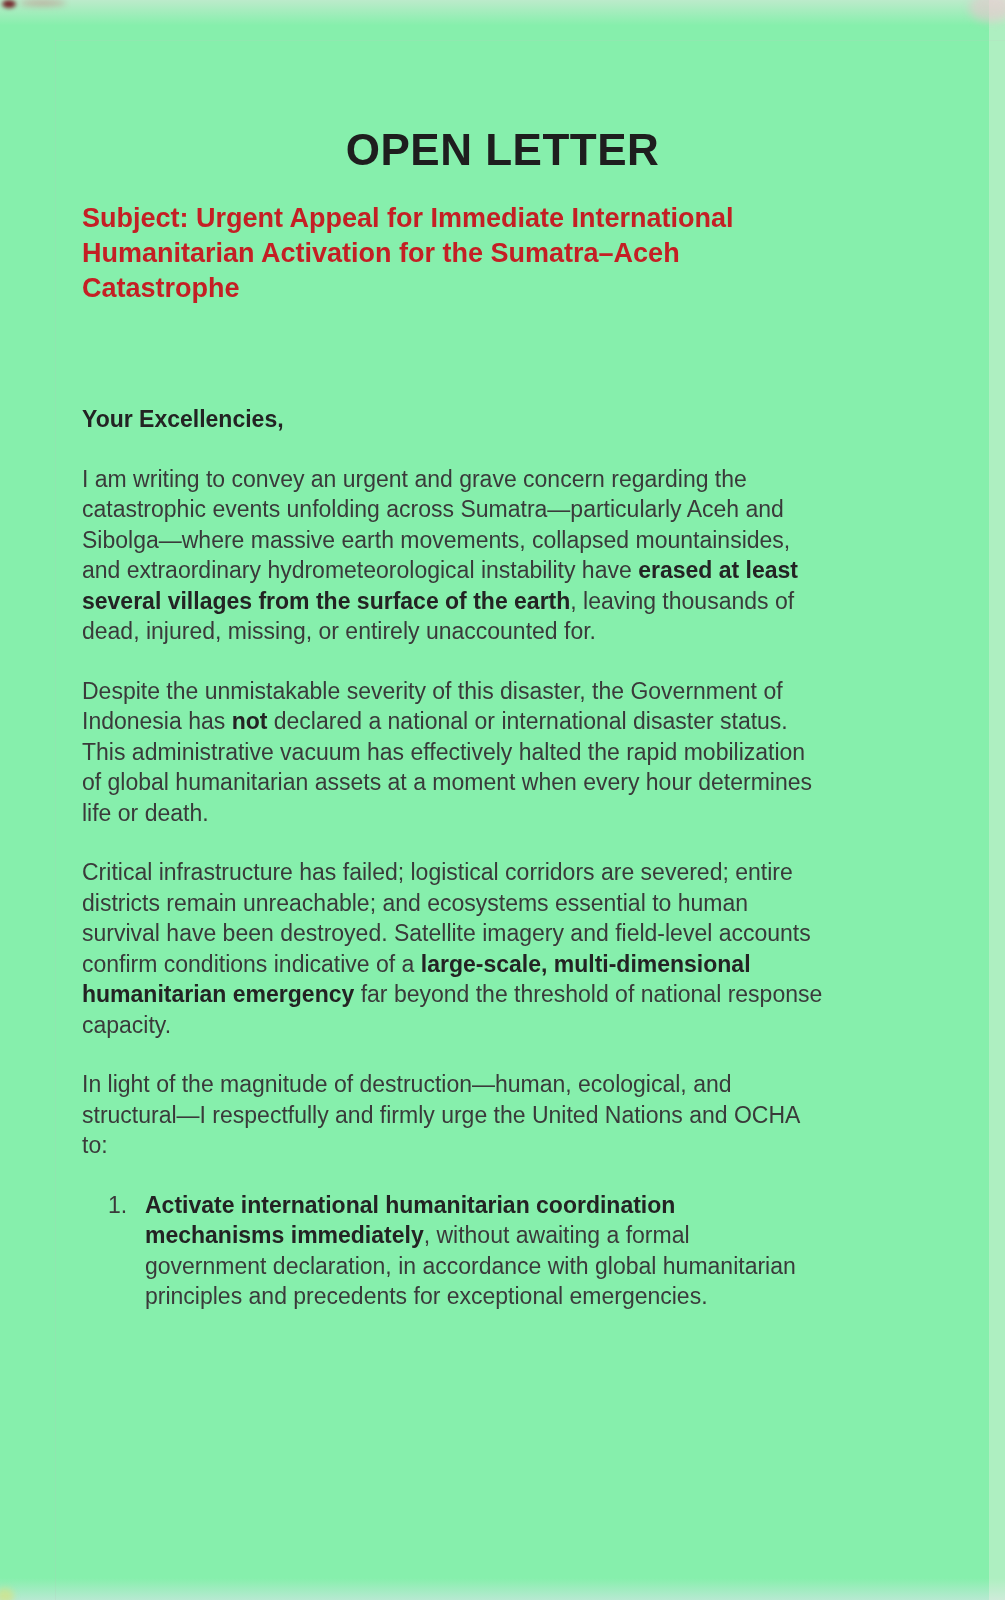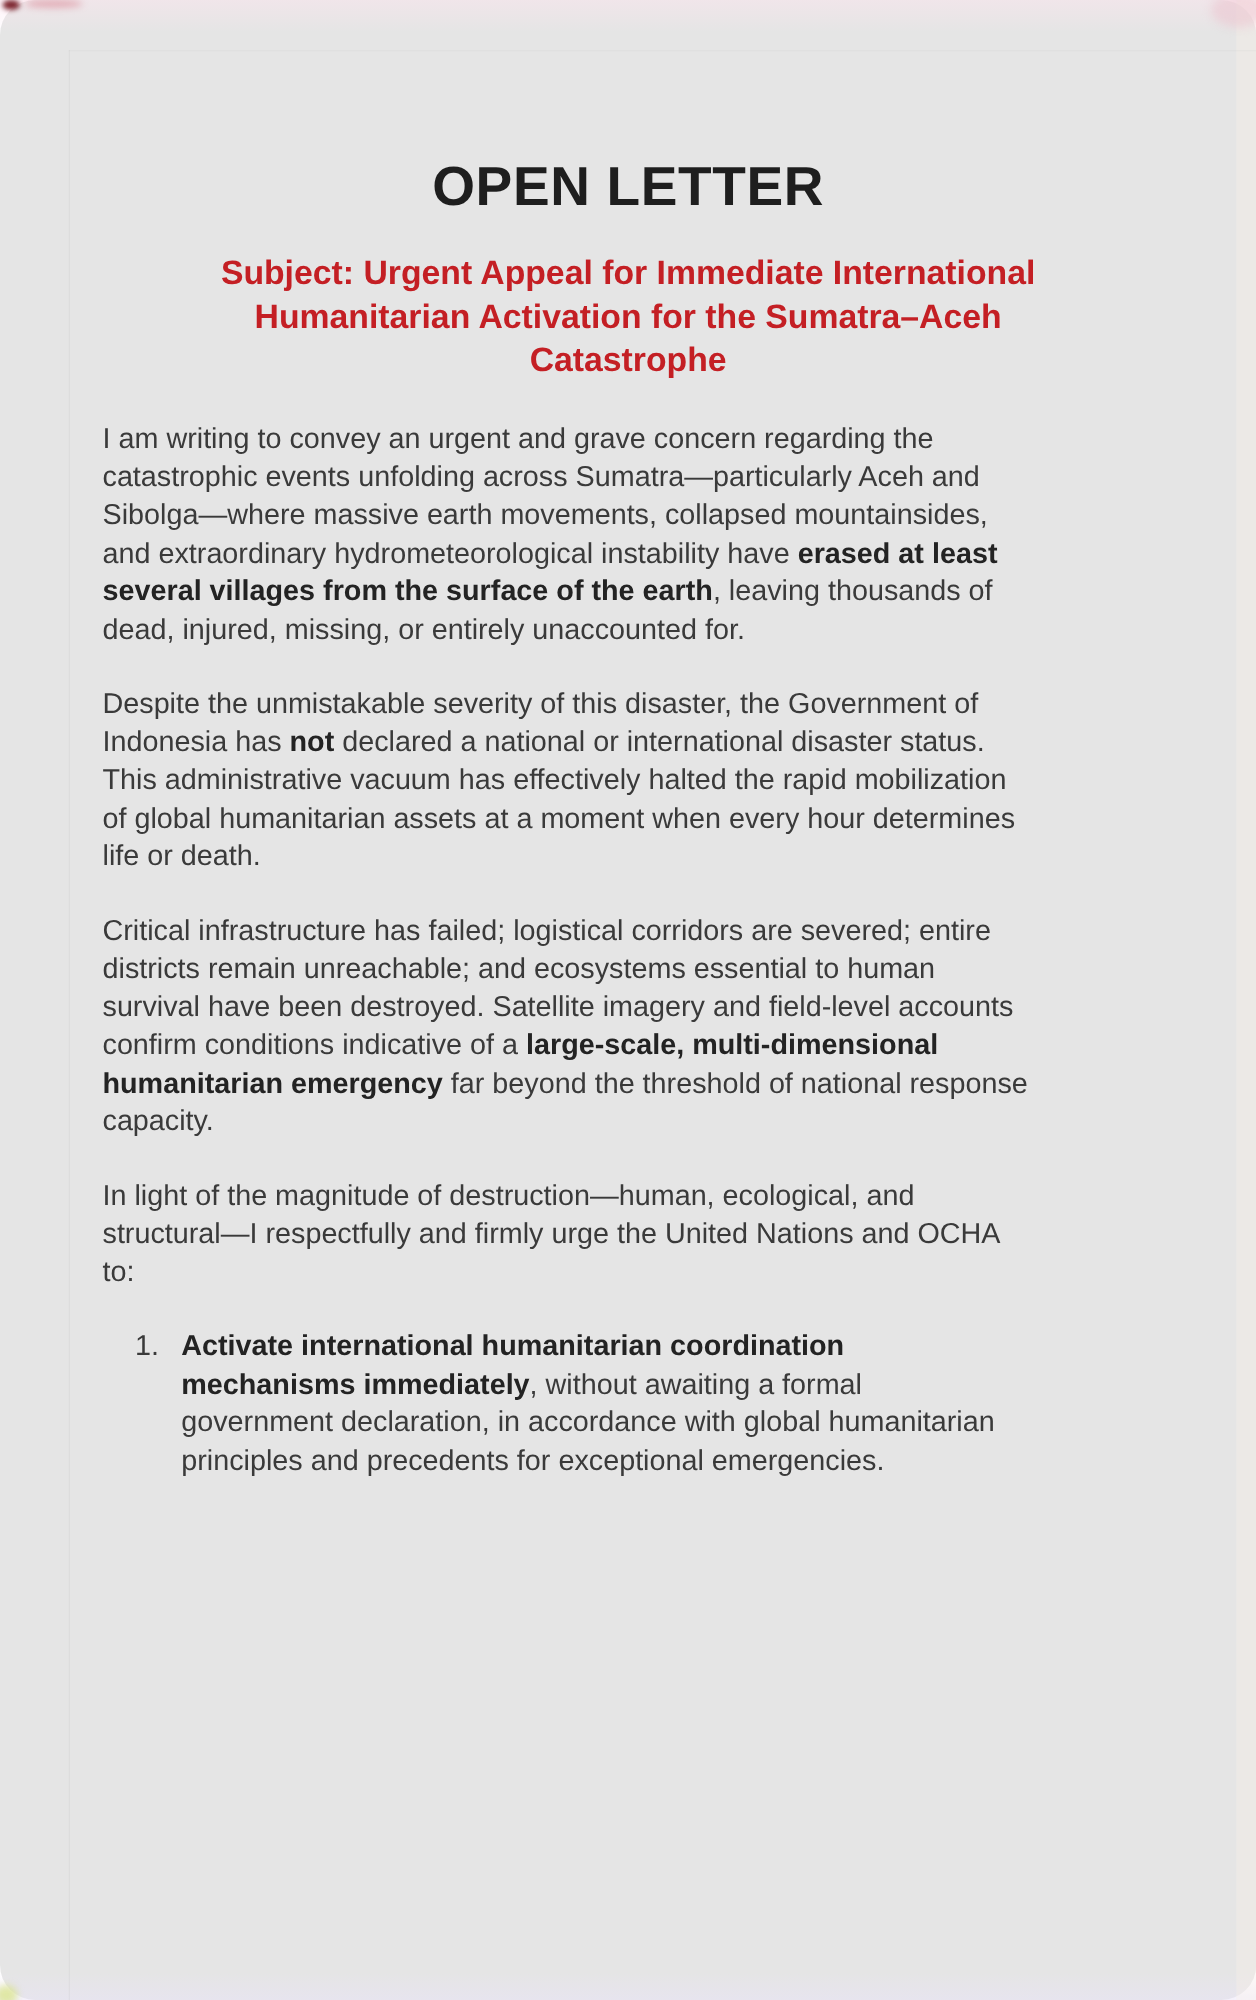--- a/index.html
+++ b/index.html
@@ -12,22 +12,21 @@
   html, body {
     margin: 0; padding: 0;
     width: 1005px; height: 1600px;
     background: #fefdfe;
     overflow: hidden;
     font-family: "Liberation Sans", "DejaVu Sans", sans-serif;
   }
   .photo {
     position: relative;
     width: 1005px; height: 1600px;
-    background: #e5e5e5;
-    border-radius: 28px;
+    background: #86efac;
   }
   
   .art { position: absolute; pointer-events: none; }
   .art-top-strip { top: 0; left: 0; right: 0; height: 34px;
     background: linear-gradient(to bottom, rgba(255,230,240,0.45), rgba(255,255,255,0) 75%); }
   .art-bottom-strip { bottom: 0; left: 0; right: 0; height: 22px;
     background: linear-gradient(to top, rgba(233,228,248,0.5), rgba(255,255,255,0)); }
   .art-right-strip { top: 0; bottom: 0; right: 0; width: 16px;
     background: rgba(248,242,232,0.35); }
   .art-corner-tl { top: 0; left: 2px; width: 14px; height: 8px; border-radius: 50%;
@@ -52,21 +51,21 @@
     letter-spacing: 0.5px;
     color: var(--title-ink);
   }
   .prewrap { white-space: pre-wrap; }
   .recipient {
     margin: 27px 0 0; text-align: center;
     font-size: 23px; line-height: 32px;
     color: #2e2e2e;
   }
   .subject {
-    margin: 25px 0 0; text-align: center;
+    margin: 25px 0 0; text-align: left;
     font-size: 27px; line-height: 35px; font-weight: bold;
     color: var(--subject-red);
   }
   .meta {
     margin: 24px 0 0; text-align: center;
     font-size: 18px; line-height: 24px;
     color: #2e2e2e;
   }
   .meta sup { font-size: 11px; line-height: 0; }
   .b { font-weight: bold; color: var(--bold-ink); }
@@ -110,20 +109,21 @@
   <div class="page">
     <h1 class="title">OPEN LETTER</h1>
 
 
     <h2 class="subject prewrap">Subject: Urgent Appeal for Immediate International
 Humanitarian Activation for the Sumatra–Aceh
 Catastrophe</h2>
 
 
     <div id="letter-body">
+        <p class="salutation prewrap"><span class="b">Your Excellencies,</span></p>
         <p class="para prewrap"><span>I am writing to convey an urgent and grave concern regarding the
 catastrophic events unfolding across Sumatra—particularly Aceh and
 Sibolga—where massive earth movements, collapsed mountainsides,
 and extraordinary hydrometeorological instability have </span><span class="b">erased at least
 several villages from the surface of the earth</span><span>, leaving thousands of
 dead, injured, missing, or entirely unaccounted for.</span></p>
         <p class="para prewrap"><span>Despite the unmistakable severity of this disaster, the Government of
 Indonesia has </span><span class="b">not</span><span> declared a national or international disaster status.
 This administrative vacuum has effectively halted the rapid mobilization
 of global humanitarian assets at a moment when every hour determines

